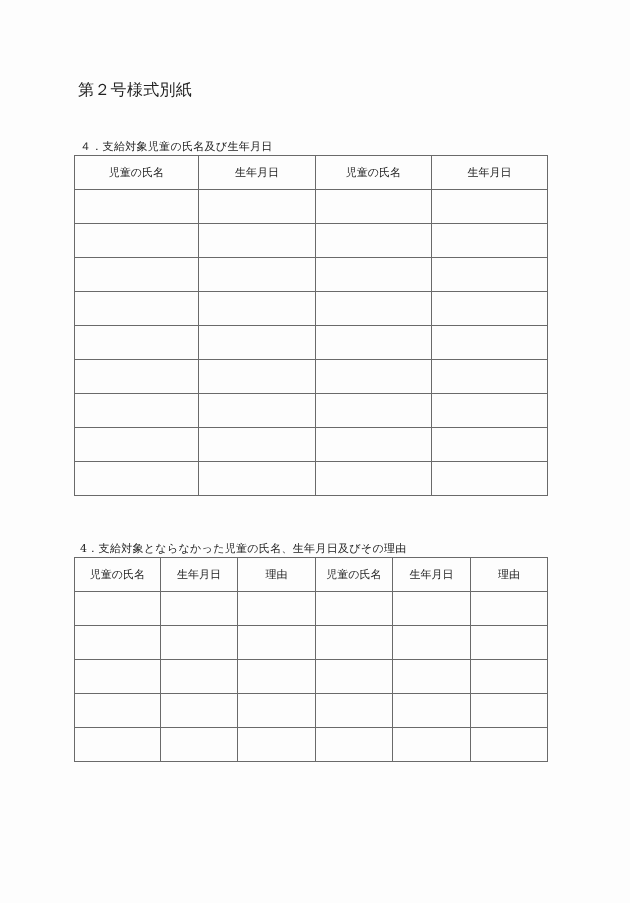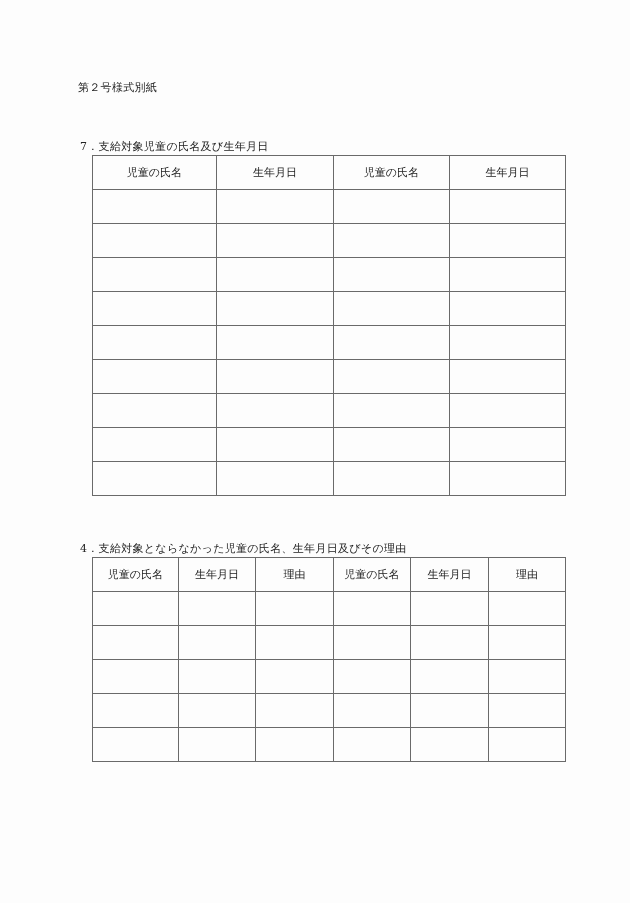--- a/index.html
+++ b/index.html
@@ -6,30 +6,30 @@
     body {
       width: 630px; height: 903px;
       background: #fdfdfd;
       position: relative;
       font-family: "DejaVu Serif", "Liberation Serif", serif;
       color: #222;
       overflow: hidden;
     }
     .form-label {
       position: absolute; left: 78px; top: 80px;
-      font-size: 11px; letter-spacing: 0.3px;
+      font-size: 16px; letter-spacing: 0.3px;
     }
     .section-title {
       position: absolute; left: 80px;
       font-size: 11px; letter-spacing: 0.3px;
     }
     .sec4 { top: 139px; }
     .sec5 { top: 541px; }
     table {
-      position: absolute; left: 92px;
+      position: absolute; left: 74px;
       border-collapse: collapse;
       table-layout: fixed;
       width: 473px;
     }
     td, th {
       border: 1px solid #6a6a6a;
       height: 33px;
       padding: 0;
       font-weight: normal;
       font-size: 11px;
@@ -37,21 +37,21 @@
       vertical-align: middle;
     }
     .t1 { top: 155px; }
     .t2 { top: 557px; }
   </style>
 </head>
 <body>
 
 <div class="form-label">第２号様式別紙</div>
 
-<div class="section-title sec4">7．支給対象児童の氏名及び生年月日</div>
+<div class="section-title sec4">４．支給対象児童の氏名及び生年月日</div>
 
 <table class="t1">
   <colgroup>
     <col style="width:124px">
       <col style="width:117px">
       <col style="width:116px">
       <col style="width:116px">
   </colgroup>
   <thead>
     <tr>

